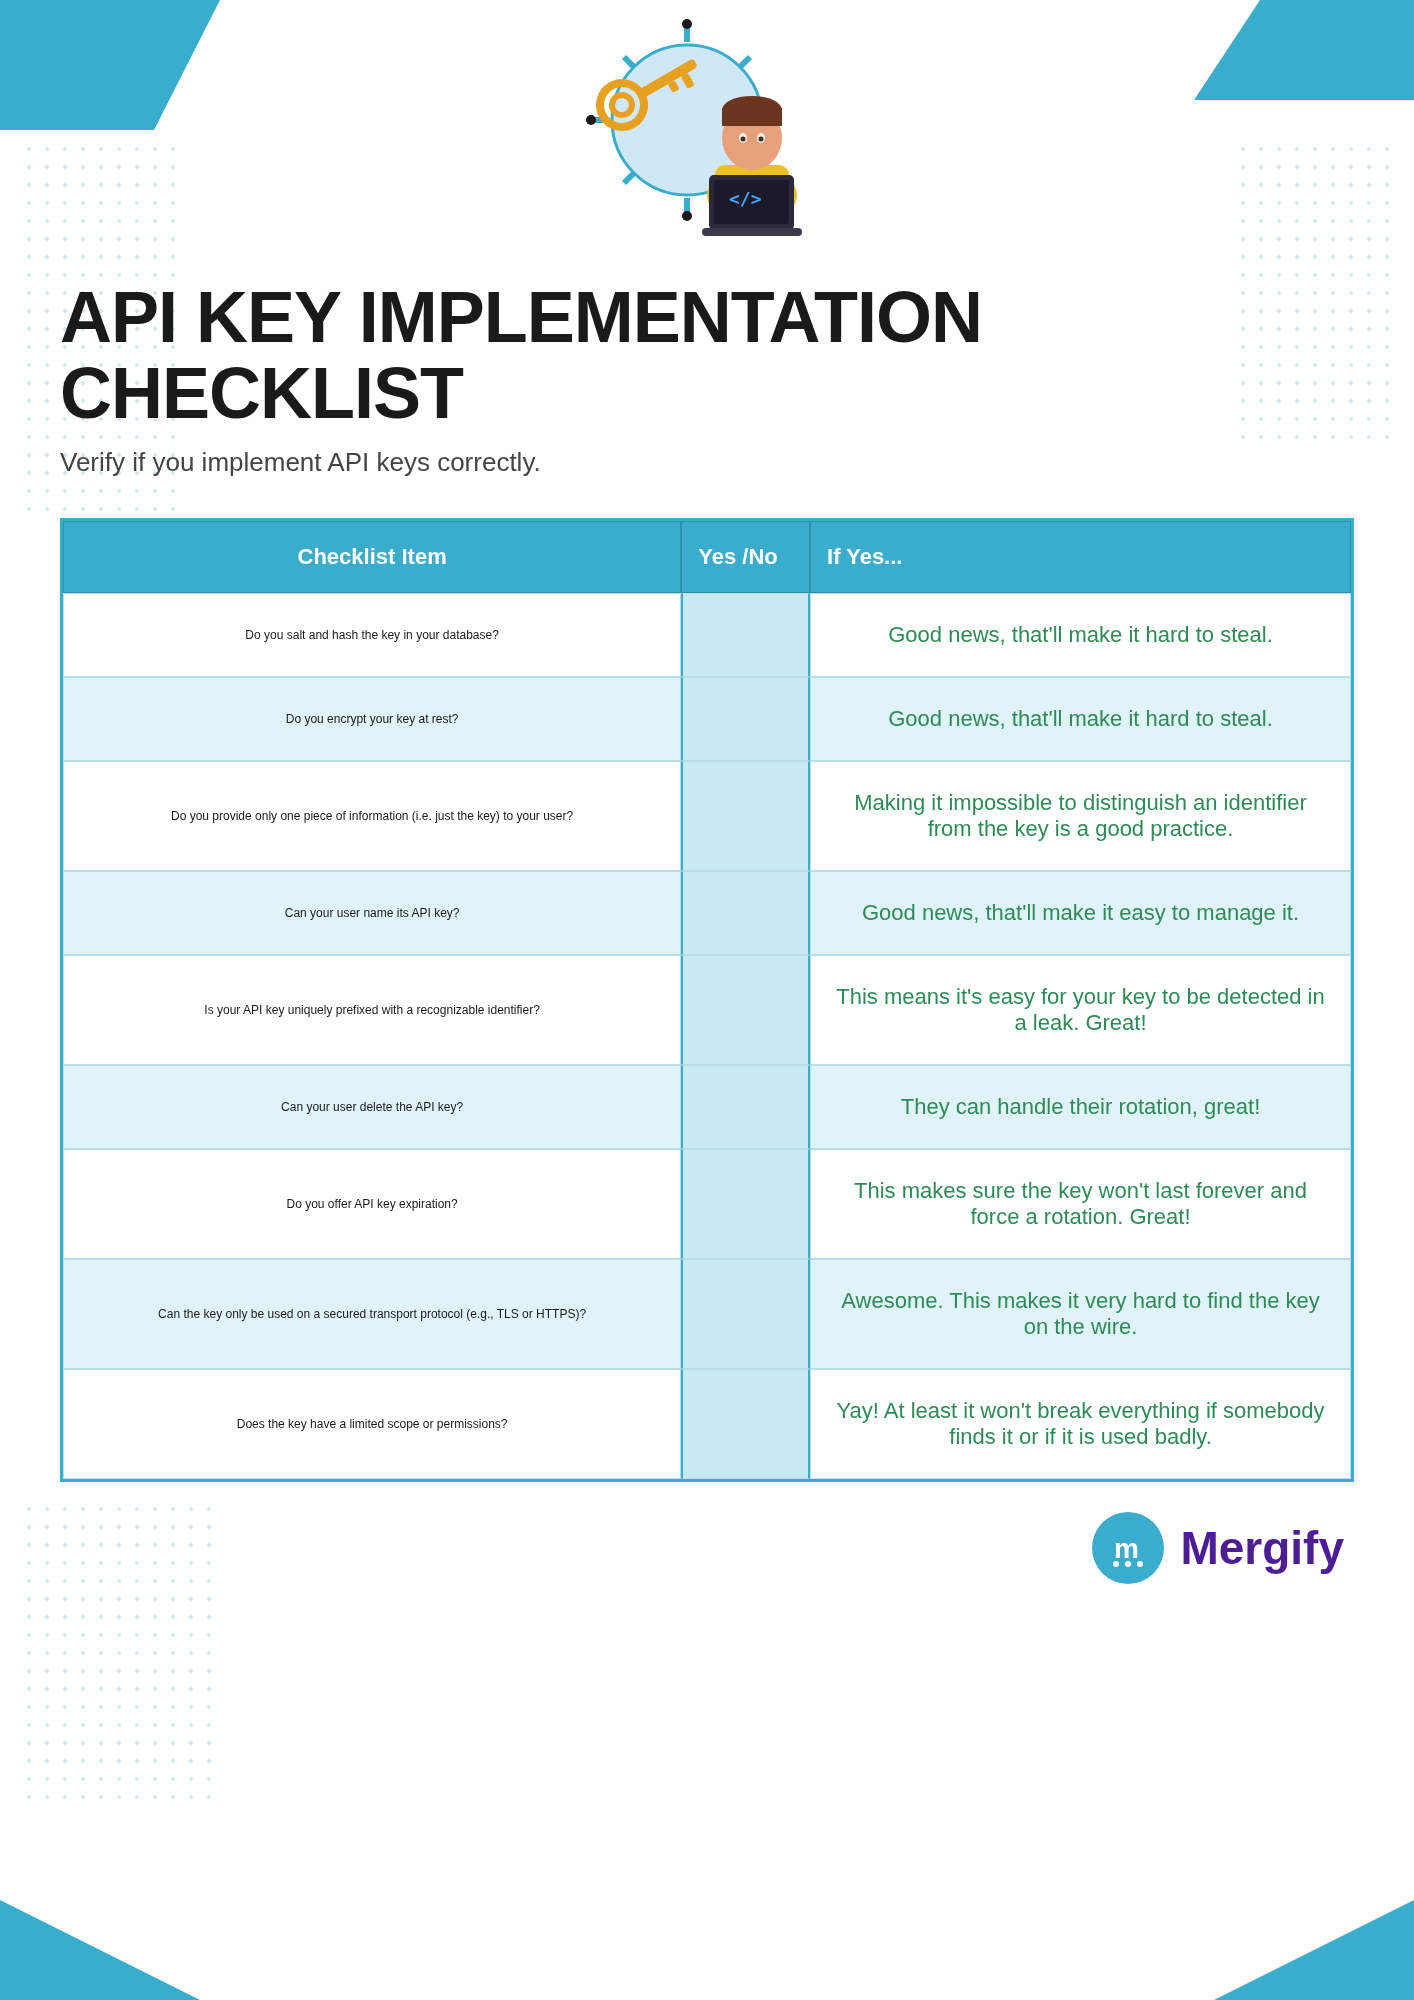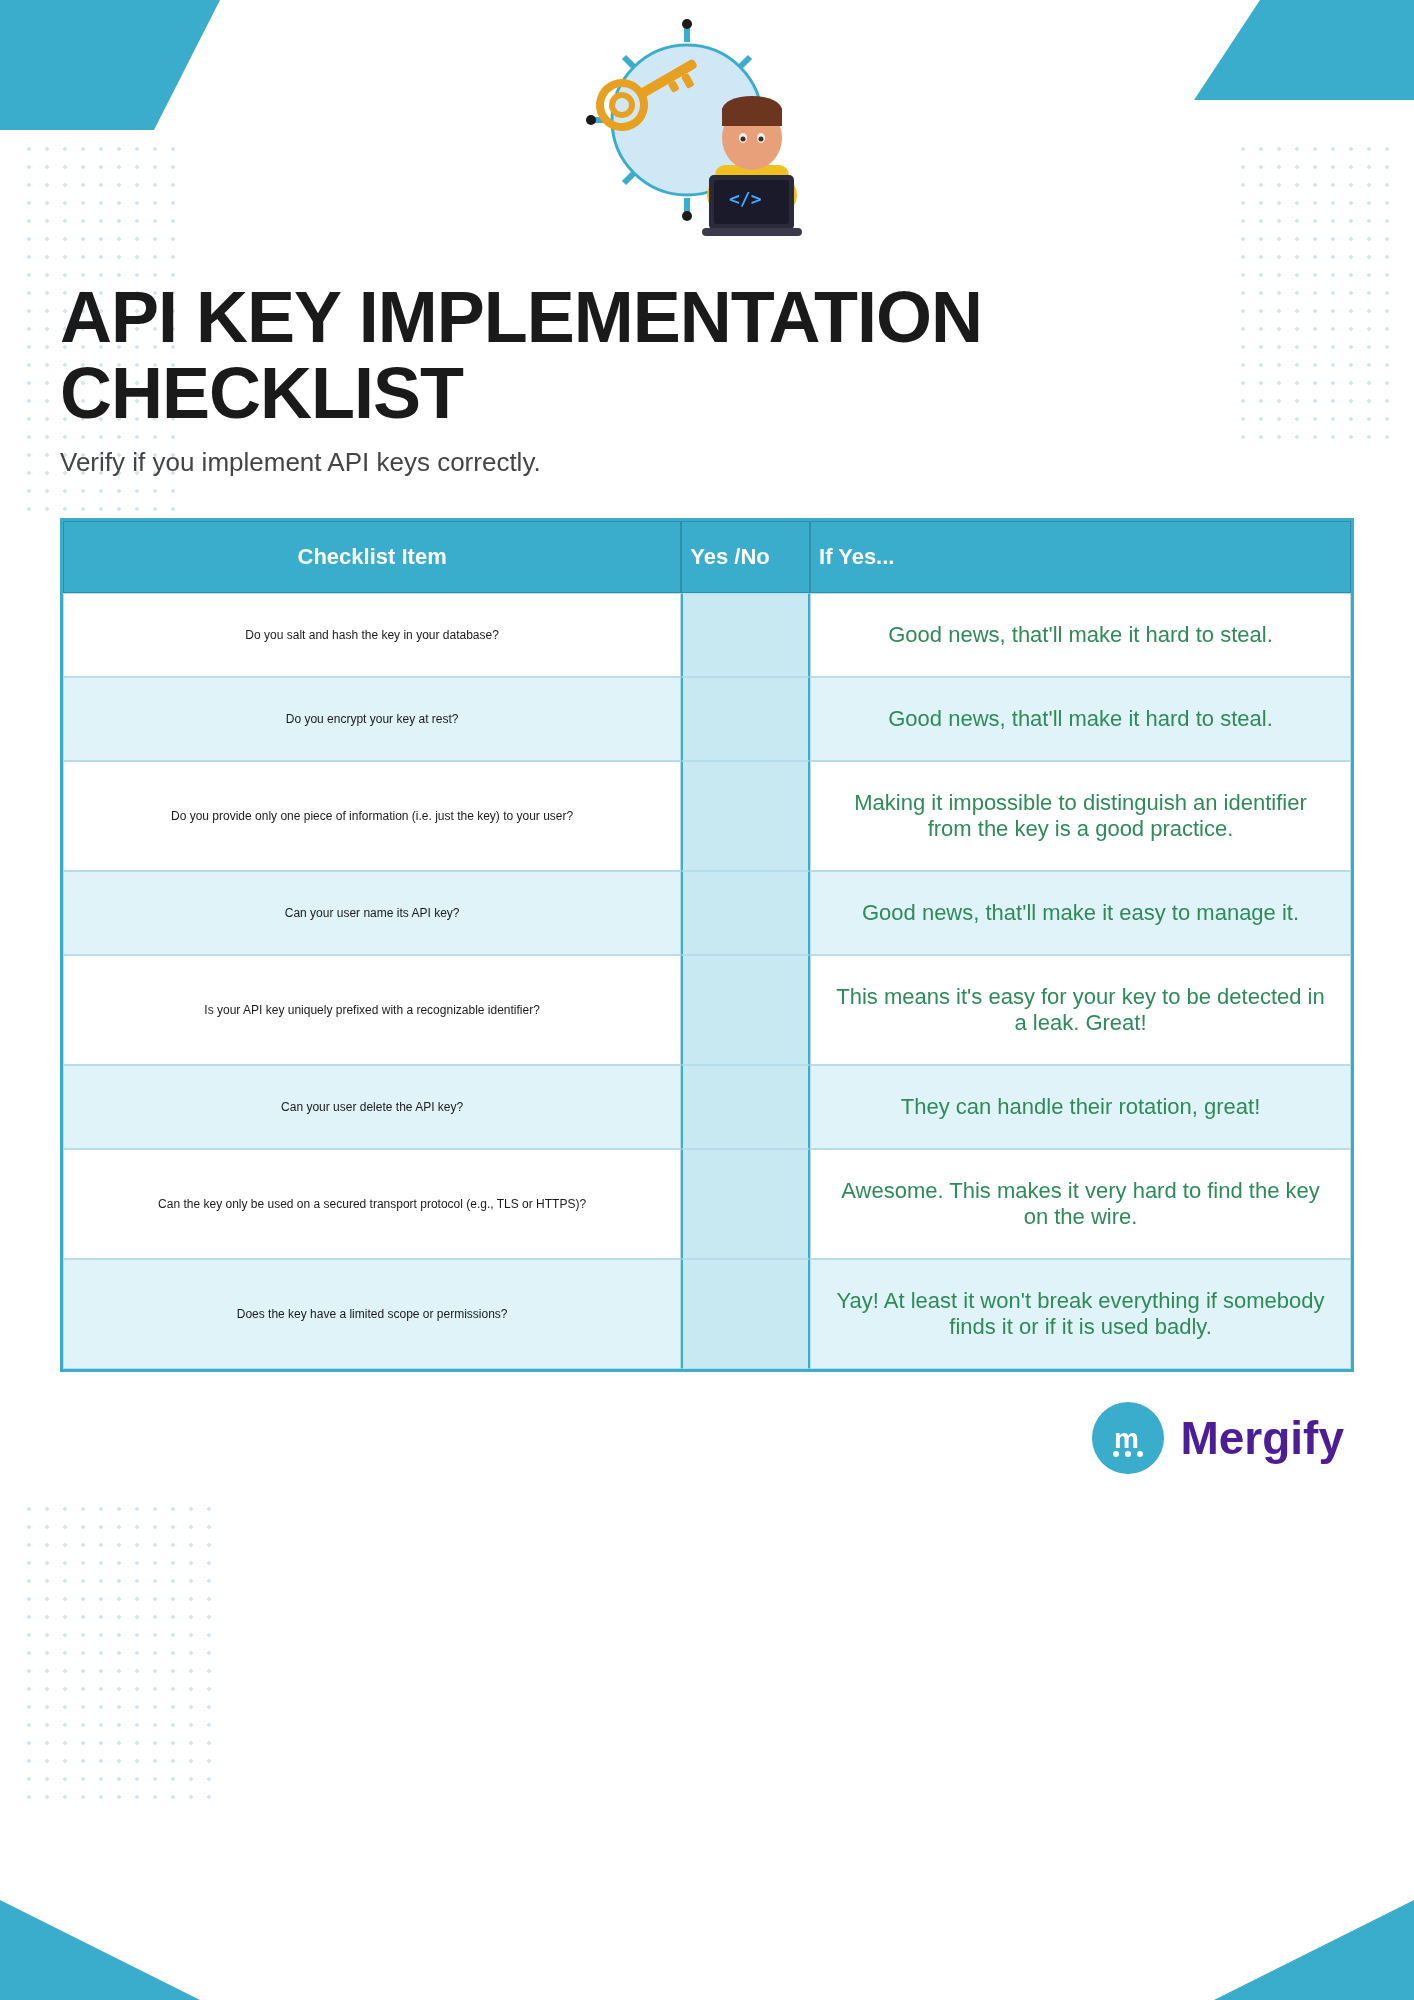--- a/index.html
+++ b/index.html
@@ -123,21 +123,21 @@
       border-collapse: separate;
       border-spacing: 0;
       border: 3px solid #3aaccc;
     }
 
     .checklist-table thead tr th {
       background: #3aaccc;
       color: #ffffff;
       font-size: 22px;
       font-weight: 700;
-      padding: 22px 8px;
+      padding: 22px 16px;
       text-align: center;
       border: 1px solid #2d8fa8;
     }
 
     .checklist-table thead tr th:first-child {
       width: 48%;
       text-align: center;
     }
     .checklist-table thead tr th:nth-child(2) {
       width: 10%;
@@ -307,20 +307,25 @@
           <td>Is your API key uniquely prefixed with a recognizable identifier?</td>
           <td></td>
           <td>This means it's easy for your key to be detected in a leak. Great!</td>
         </tr>
         <tr>
           <td>Can your user delete the API key?</td>
           <td></td>
           <td>They can handle their rotation, great!</td>
         </tr>
         <tr>
+          <td>Do you offer API key expiration?</td>
+          <td></td>
+          <td>This makes sure the key won't last forever and force a rotation. Great!</td>
+        </tr>
+        <tr>
           <td>Can the key only be used on a secured transport protocol (e.g., TLS or HTTPS)?</td>
           <td></td>
           <td>Awesome. This makes it very hard to find the key on the wire.</td>
         </tr>
         <tr>
           <td>Does the key have a limited scope or permissions?</td>
           <td></td>
           <td>Yay! At least it won't break everything if somebody finds it or if it is used badly.</td>
         </tr>
       </tbody>

